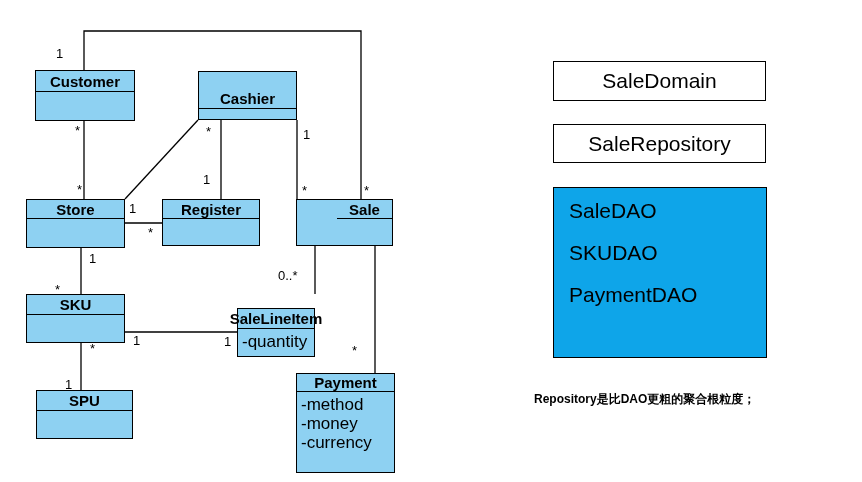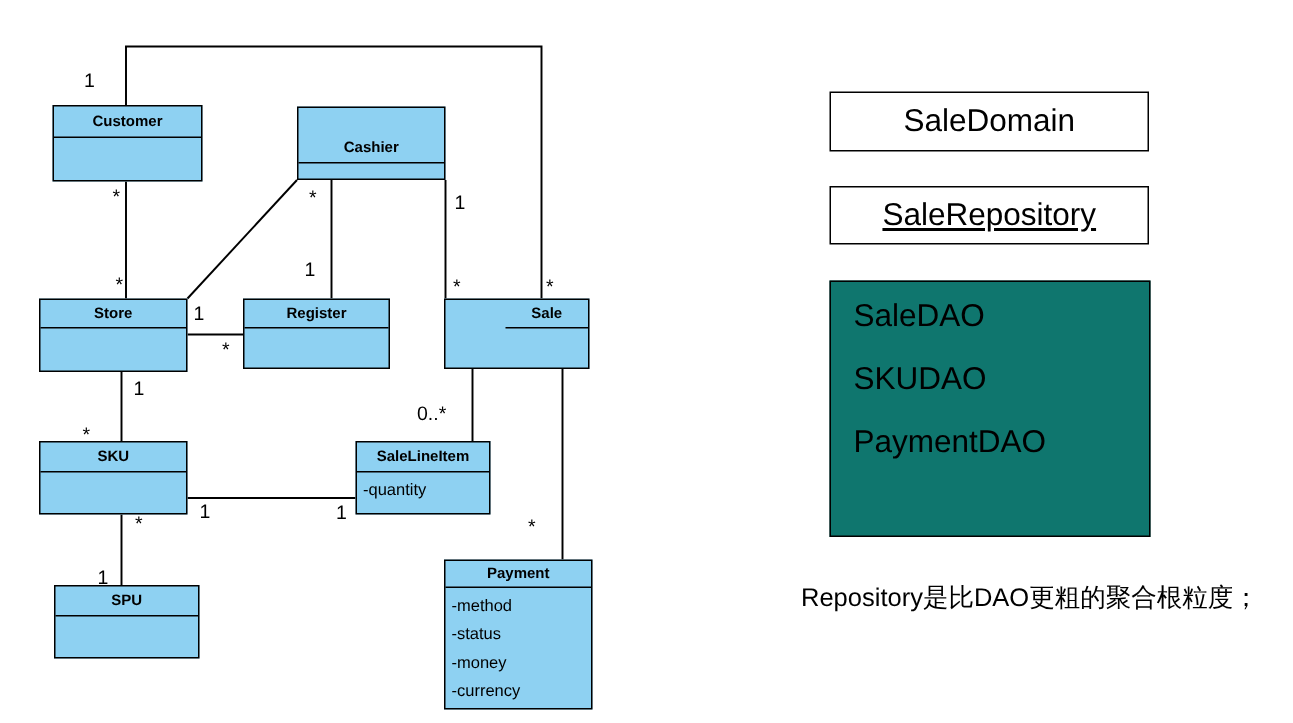--- a/index.html
+++ b/index.html
@@ -6,42 +6,42 @@
   #canvas{
     position:relative;width:862px;height:482px;background:#fff;overflow:hidden;
     font-family:"Liberation Sans",sans-serif;color:#000;
   }
   #assoc-layer{position:absolute;left:0;top:0;width:862px;height:482px;z-index:0;}
   .uml-class{
     position:absolute;z-index:1;background:#8ED1F2;border:1.3px solid #000;
     box-sizing:border-box;display:flex;flex-direction:column;
   }
   .uml-class-title{
-    border-bottom:1.3px solid #000;font-weight:bold;font-size:10px;
+    border-bottom:1.3px solid #000;font-weight:bold;font-size:15px;
     display:flex;align-items:center;justify-content:center;flex:0 0 auto;
   }
-  .uml-class-body{flex:1 1 auto;padding:3px 0 0 4px;font-size:11px;}
+  .uml-class-body{flex:1 1 auto;padding:3px 0 0 4px;font-size:17px;}
   .uml-attr{line-height:19px;white-space:nowrap;}
   .mult{
     position:absolute;z-index:2;font-size:13px;line-height:13px;color:#000;
     white-space:nowrap;
   }
   .panel-box{
     position:absolute;z-index:1;background:#fff;border:1.5px solid #000;
     box-sizing:border-box;display:flex;align-items:center;justify-content:center;
     font-size:21px;
   }
   .dao-box{
-    position:absolute;z-index:1;background:#0f766e;border:1.5px solid #000;
+    position:absolute;z-index:1;background:#0ea5e9;border:1.5px solid #000;
     box-sizing:border-box;padding:2px 0 0 15px;
   }
   .dao-item{height:42px;display:flex;align-items:center;font-size:21px;}
   .note{
     position:absolute;z-index:1;left:534px;top:390px;width:322px;
-    font-size:17px;line-height:18.8px;
+    font-size:12px;line-height:18.8px;font-weight:bold;
   }
 </style>
 </head>
 <body>
 
 <div id="canvas">
 
   <svg id="assoc-layer" viewBox="0 0 862 482" xmlns="http://www.w3.org/2000/svg">
     <g stroke="#000000" stroke-width="1.3" fill="none">
       <polyline points="84,70 84,31 361,31 361,199"></polyline>
@@ -81,37 +81,36 @@
   <div class="uml-class" style="left:296px;top:199px;width:97px;height:47px;">
     <div class="uml-class-title" style="height:18px;margin-left:40px;">Sale</div>
     <div class="uml-class-body"></div>
   </div>
 
   <div class="uml-class" style="left:26px;top:294px;width:99px;height:49px;">
     <div class="uml-class-title" style="height:19px;">SKU</div>
     <div class="uml-class-body"></div>
   </div>
 
-  <div class="uml-class" style="left:237px;top:294px;width:90px;height:49px;">
+  <div class="uml-class" style="left:237px;top:308px;width:78px;height:49px;">
     <div class="uml-class-title" style="height:19px;">SaleLineItem</div>
     <div class="uml-class-body">
       <div class="uml-attr">-quantity</div>
     </div>
   </div>
 
   <div class="uml-class" style="left:36px;top:390px;width:97px;height:49px;">
     <div class="uml-class-title" style="height:19px;">SPU</div>
     <div class="uml-class-body"></div>
   </div>
 
   <div class="uml-class" style="left:296px;top:373px;width:99px;height:100px;">
     <div class="uml-class-title" style="height:17px;">Payment</div>
     <div class="uml-class-body">
       <div class="uml-attr">-method</div>
-      <div class="uml-attr">-status</div>
       <div class="uml-attr">-money</div>
       <div class="uml-attr">-currency</div>
     </div>
   </div>
 
   <span class="mult" style="left:56px;top:47px;">1</span>
   <span class="mult" style="left:75px;top:124px;">*</span>
   <span class="mult" style="left:77px;top:183px;">*</span>
   <span class="mult" style="left:206px;top:125px;">*</span>
   <span class="mult" style="left:203px;top:173px;">1</span>
@@ -126,21 +125,21 @@
   <span class="mult" style="left:133px;top:334px;">1</span>
   <span class="mult" style="left:224px;top:335px;">1</span>
   <span class="mult" style="left:90px;top:342px;">*</span>
   <span class="mult" style="left:65px;top:378px;">1</span>
   <span class="mult" style="left:352px;top:344px;">*</span>
 
   <div class="panel-box" style="left:553px;top:61px;width:213px;height:40px;">
     <span>SaleDomain</span>
   </div>
 
-  <div class="panel-box" style="left:553px;top:124px;width:213px;height:39px;text-decoration:underline;">
+  <div class="panel-box" style="left:553px;top:124px;width:213px;height:39px;">
     <span>SaleRepository</span>
   </div>
 
   <div class="dao-box" style="left:553px;top:187px;width:214px;height:171px;">
     <div class="dao-item">SaleDAO</div>
     <div class="dao-item">SKUDAO</div>
     <div class="dao-item">PaymentDAO</div>
   </div>
 
   <div class="note">

